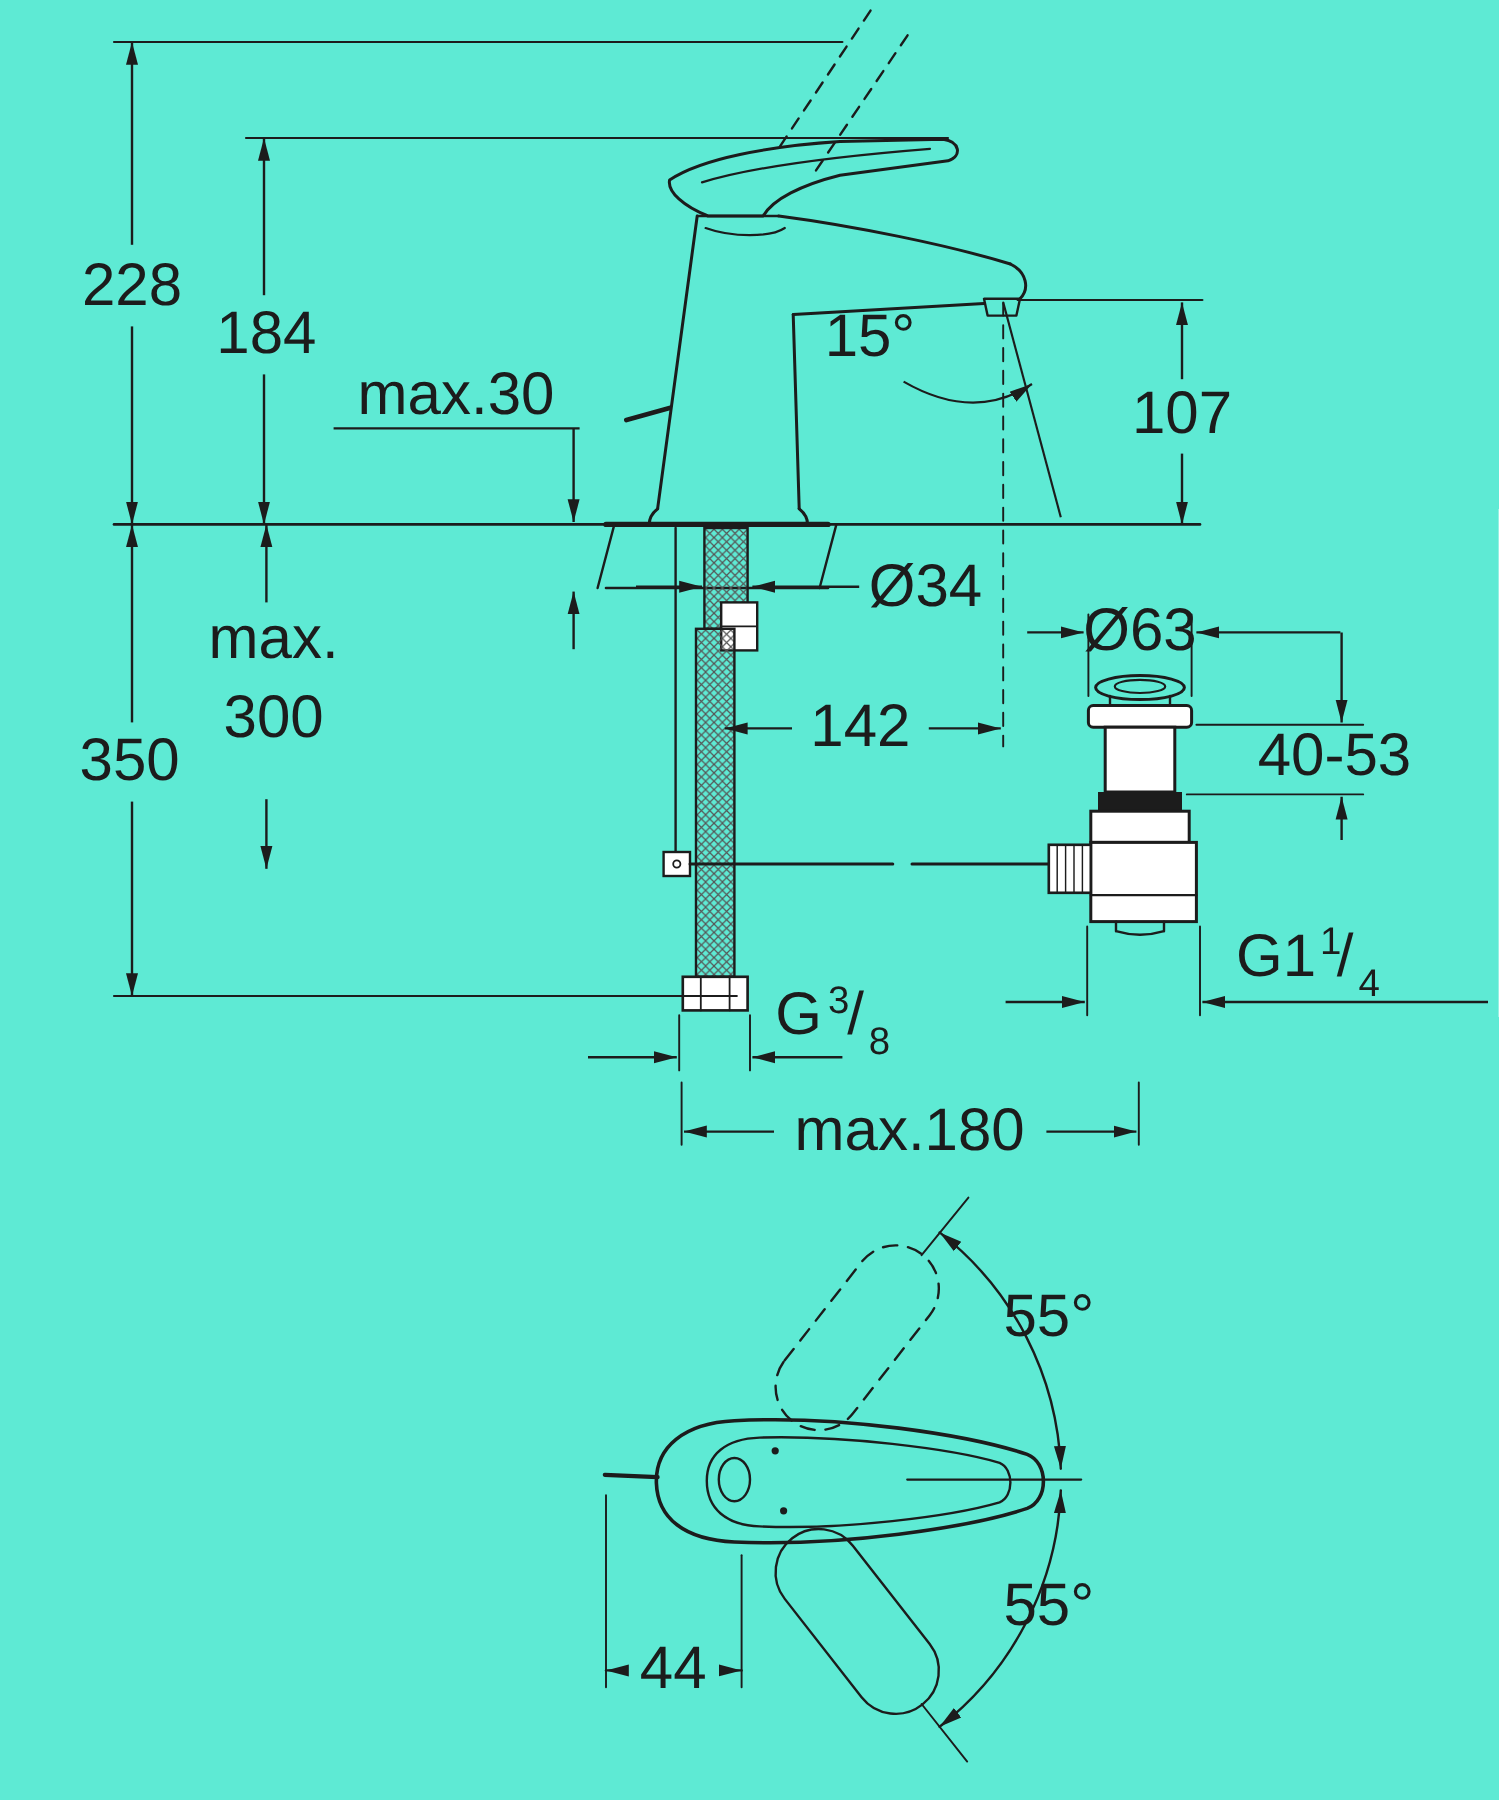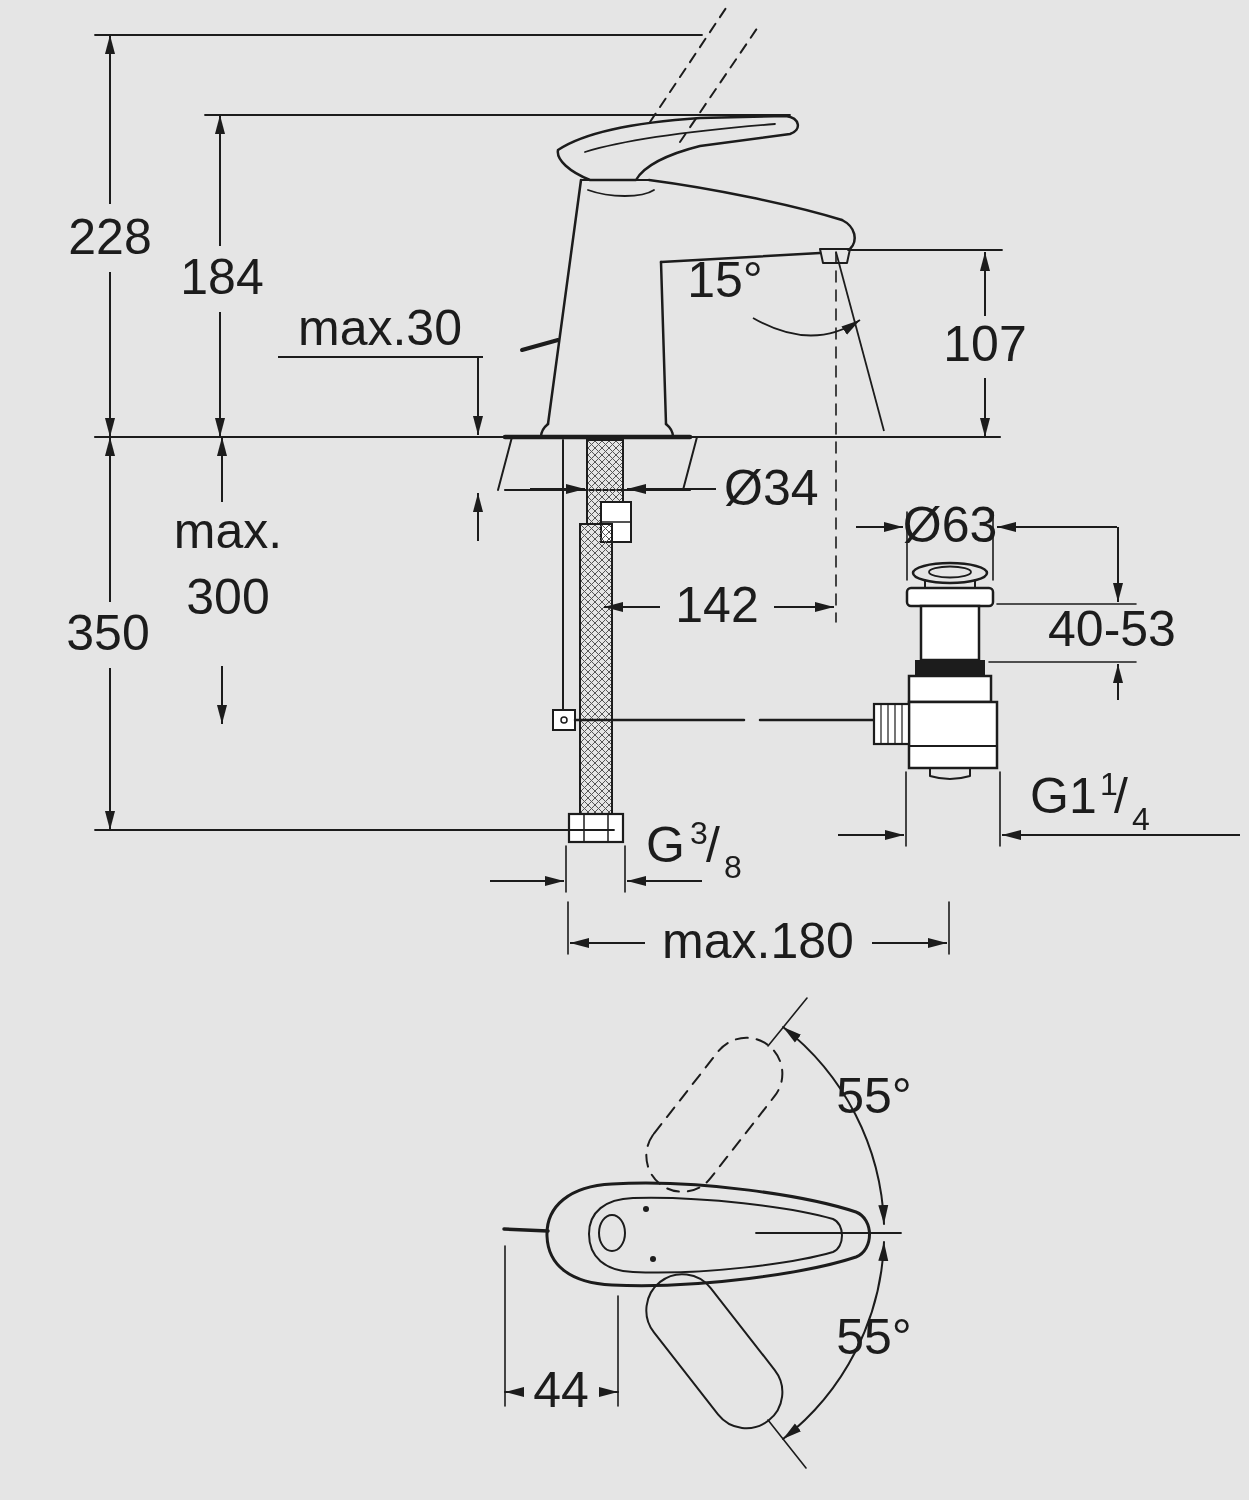--- a/index.html
+++ b/index.html
@@ -1,16 +1,16 @@
 <!DOCTYPE html>
 <html><head>
 <meta charset="utf-8">
 <style>
   html,body{margin:0;padding:0;background:#ffffff;}
-  .canvas{position:relative;width:1249px;height:1500px;background:#e5e5e5;overflow:hidden;}
+  .canvas{position:relative;width:1249px;height:1500px;background:#5eead4;overflow:hidden;}
   svg{display:block;}
   svg text{font-family:"Liberation Sans","DejaVu Sans",sans-serif;fill:#1c1c1c;}
   .t-main{font-size:50px;}
   .t-small{font-size:32px;}
   .ink{stroke:#1c1c1c;}
 </style>
 </head>
 <body>
 
 <div class="canvas">

